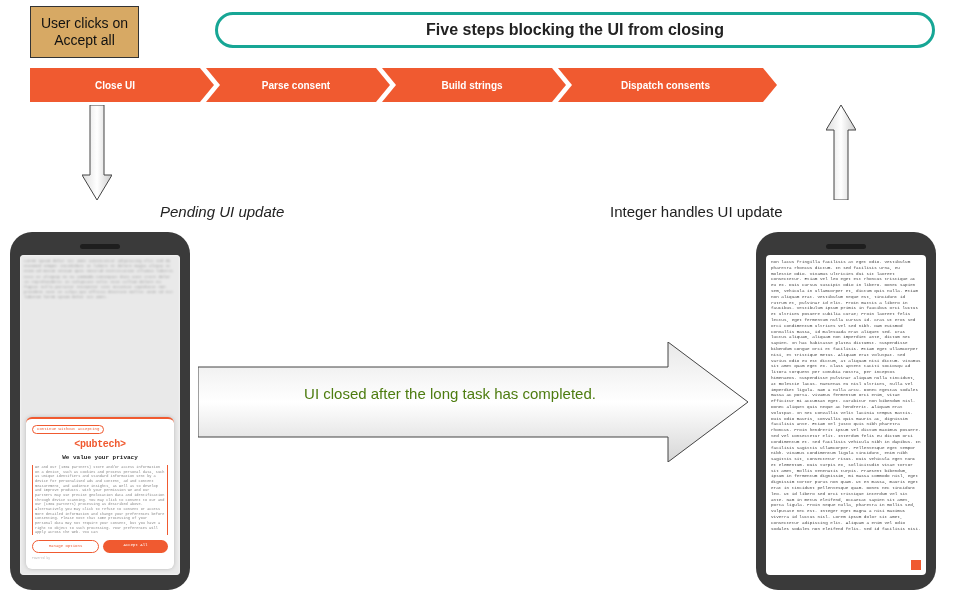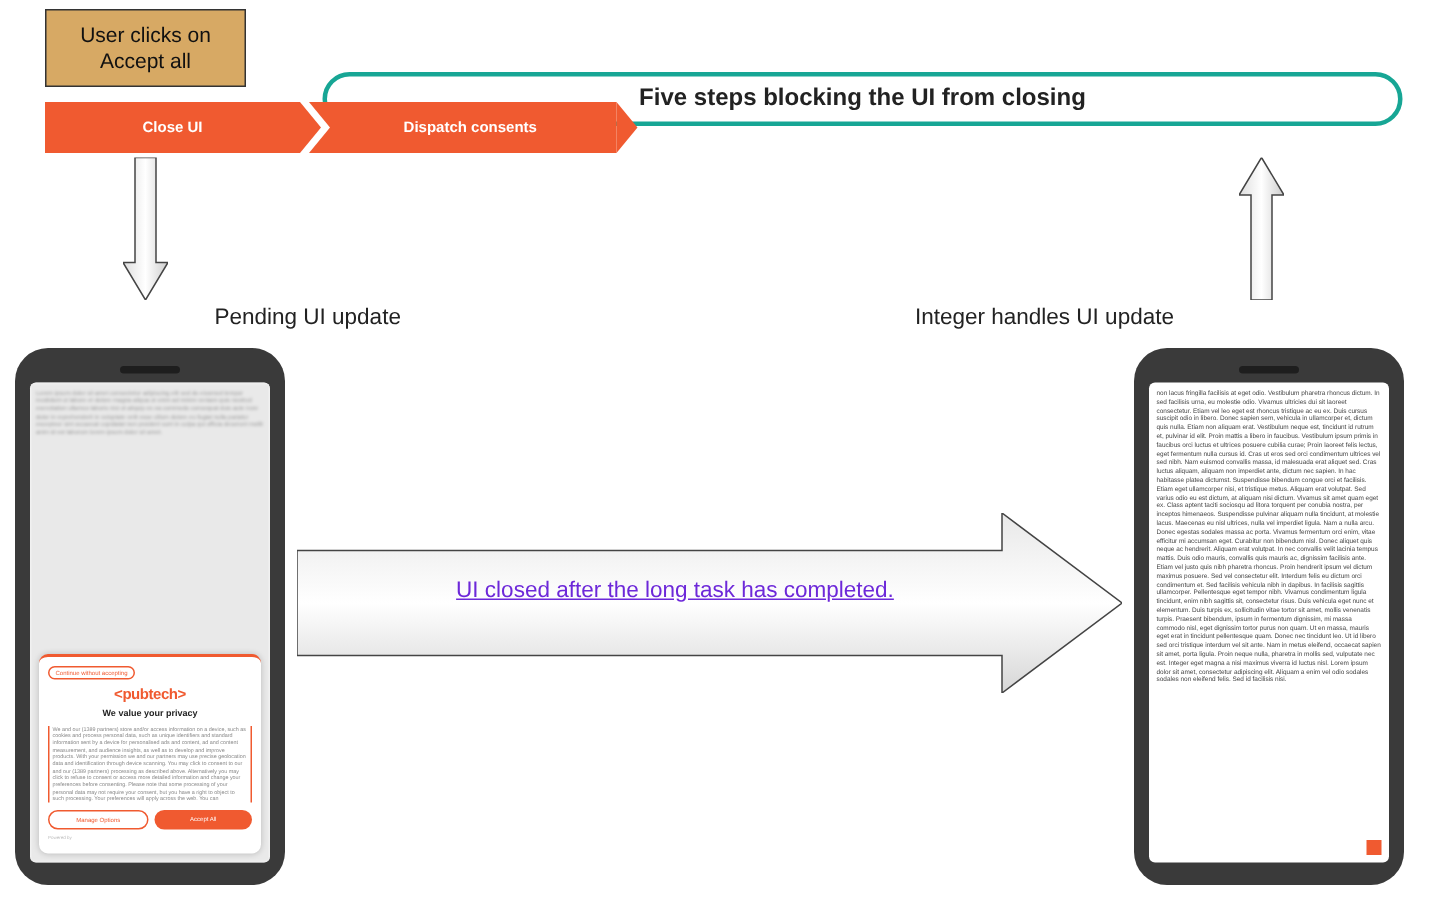--- a/index.html
+++ b/index.html
@@ -10,21 +10,21 @@
     background: #fff;
     position: relative;
     overflow: hidden;
   }
 
   
   .callout-box {
     position: absolute;
     left: 30px;
     top: 6px;
-    width: 134px;
+    width: 109px;
     height: 52px;
     background: #d7a964;
     border: 1px solid #333;
     display: flex;
     align-items: center;
     justify-content: center;
     text-align: center;
     font-size: 14px;
     line-height: 1.25;
     color: #111;
@@ -39,21 +39,20 @@
     height: 36px;
     border: 3px solid #17a695;
     border-radius: 20px;
     display: flex;
     align-items: center;
     justify-content: center;
     font-weight: 700;
     font-size: 16px;
     color: #222;
     background: #fff;
-    margin-top: 36px;
   }
 
   
   .steps {
     position: absolute;
     left: 30px;
     top: 68px;
     display: flex;
     align-items: center;
   }
@@ -101,24 +100,25 @@
     position: absolute;
     left: 826px;
     top: 105px;
     width: 30px;
   }
   .block-arrow-down svg, .block-arrow-up svg { display: block; }
 
   
   .label-pending {
     position: absolute;
-    left: 143px;
+    left: 160px;
     top: 203px;
     font-size: 15px;
     color: #222;
+    font-style: italic;
   }
   .label-browser {
     position: absolute;
     left: 610px;
     top: 203px;
     font-size: 15px;
     color: #222;
   }
 
   
@@ -139,20 +139,21 @@
   .phone .screen {
     width: 100%;
     height: calc(100% - 18px);
     background: #fff;
     border-radius: 4px;
     overflow: hidden;
     font-size: 5px;
     line-height: 1.3;
     color: #555;
     position: relative;
+    font-family: Liberation Mono, monospace;
   }
   .phone-left { left: 10px; top: 232px; }
   .phone-right { left: 756px; top: 232px; }
 
   
   .screen-blur {
     position: absolute; inset: 0;
     background: #e9e9e9;
     filter: blur(1px);
     font-size: 4px;
@@ -256,42 +257,47 @@
     height: 120px;
   }
   .big-h-arrow svg { width: 100%; height: 100%; display: block; }
   .big-h-label {
     position: absolute;
     left: 220px;
     top: 385px;
     width: 460px;
     text-align: center;
     font-size: 15px;
-    color: #6d28d9;
-    text-decoration: underline;
+    color: #4d7c0f;
   }
 
 </style>
 </head>
 <body>
 
 <div class="callout-box">
   <span>
     <span>User clicks on</span><br>
     <span>Accept all</span>
   </span>
 </div>
 
 <div class="title-pill">
   <span>Five steps blocking the UI from closing</span>
 </div>
 
 <div class="steps">
   <div class="step" style="width:170px">
       <span>Close UI</span>
+    </div>
+  <div class="step" style="width:170px">
+      <span>Parse consent</span>
+    </div>
+  <div class="step" style="width:170px">
+      <span>Build strings</span>
     </div>
   <div class="step" style="width:205px">
       <span>Dispatch consents</span>
     </div>
 </div>
 
 <div class="block-arrow-down">
   <svg viewBox="0 0 30 95" xmlns="http://www.w3.org/2000/svg">
     <path d="M8 0 H22 V70 H30 L15 95 L0 70 H8 Z" fill="url(#gd)" stroke="#444" stroke-width="1"></path>
     <defs>

